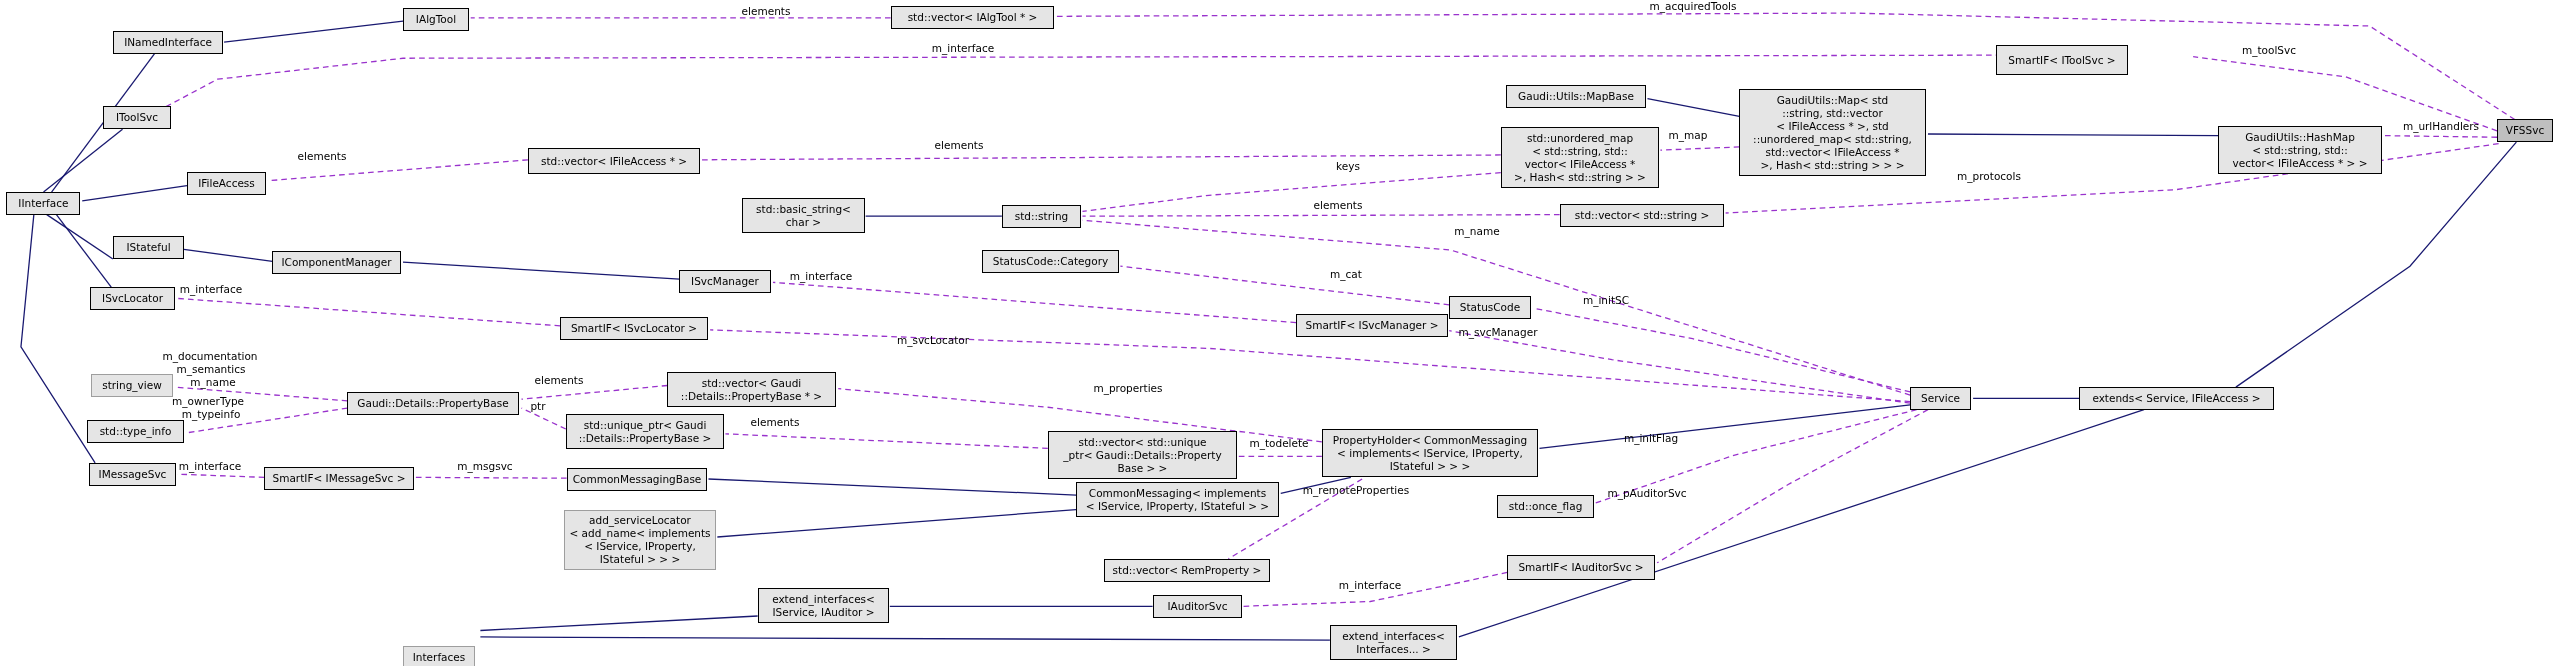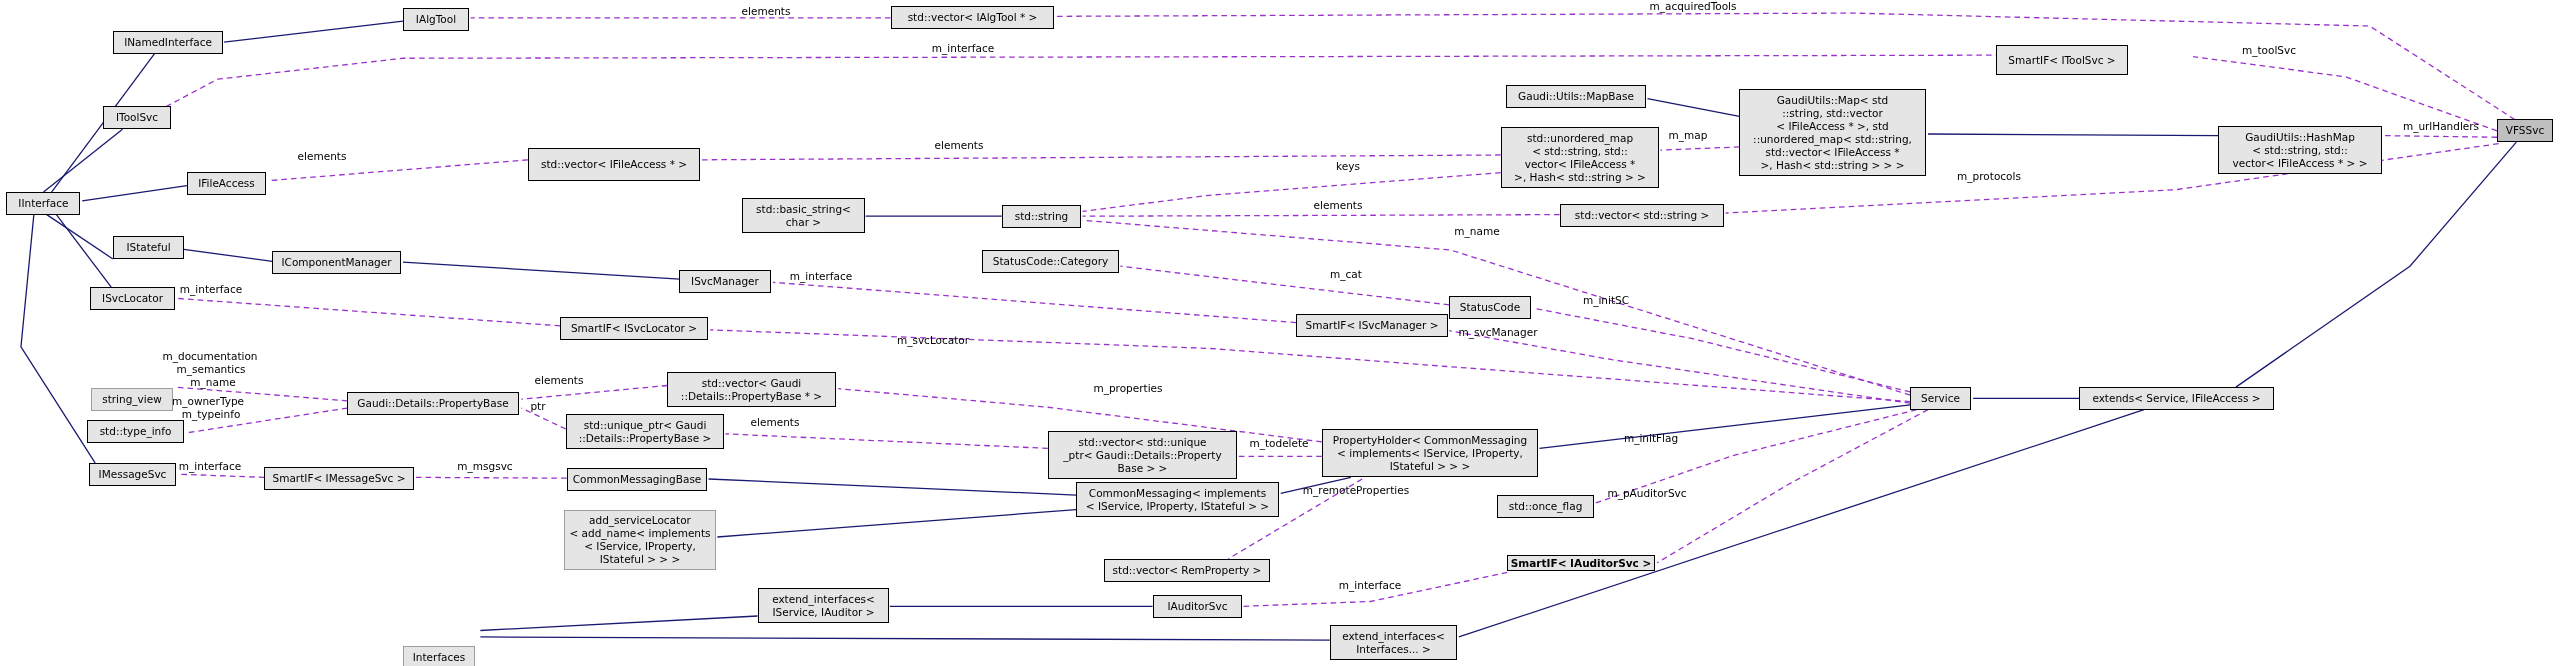--- a/index.html
+++ b/index.html
@@ -122,21 +122,21 @@
     </div>
     <div class="node normal" style="left: 103px; top: 106px; width: 68px; height: 22.6px;">
       <div class="nline">IToolSvc</div>
     </div>
     <div class="node normal" style="left: 6.4px; top: 192px; width: 74px; height: 22.6px;">
       <div class="nline">IInterface</div>
     </div>
     <div class="node normal" style="left: 187px; top: 172px; width: 79px; height: 22.6px;">
       <div class="nline">IFileAccess</div>
     </div>
-    <div class="node normal" style="left: 528px; top: 148px; width: 172px; height: 33px;">
+    <div class="node normal" style="left: 528px; top: 148px; width: 172px; height: 26px;">
       <div class="nline">std::vector&lt; IFileAccess * &gt;</div>
     </div>
     <div class="node normal" style="left: 742px; top: 198px; width: 123px; height: 35px;">
       <div class="nline">std::basic_string&lt;</div>
       <div class="nline">char &gt;</div>
     </div>
     <div class="node normal" style="left: 1002px; top: 205px; width: 79px; height: 22.6px;">
       <div class="nline">std::string</div>
     </div>
     <div class="node normal" style="left: 1560px; top: 204px; width: 164px; height: 22.6px;">
@@ -165,21 +165,21 @@
     </div>
     <div class="node normal" style="left: 1449px; top: 296px; width: 82px; height: 22.6px;">
       <div class="nline">StatusCode</div>
     </div>
     <div class="node normal" style="left: 1910px; top: 387px; width: 61px; height: 22.6px;">
       <div class="nline">Service</div>
     </div>
     <div class="node normal" style="left: 2079px; top: 387px; width: 195px; height: 22.6px;">
       <div class="nline">extends&lt; Service, IFileAccess &gt;</div>
     </div>
-    <div class="node muted" style="left: 91px; top: 374px; width: 82px; height: 22.6px; margin-top: 14px;">
+    <div class="node muted" style="left: 91px; top: 374px; width: 82px; height: 22.6px;">
       <div class="nline">string_view</div>
     </div>
     <div class="node normal" style="left: 347px; top: 392px; width: 172px; height: 22.6px;">
       <div class="nline">Gaudi::Details::PropertyBase</div>
     </div>
     <div class="node normal" style="left: 667px; top: 372px; width: 169px; height: 35px;">
       <div class="nline">std::vector&lt; Gaudi</div>
       <div class="nline">::Details::PropertyBase * &gt;</div>
     </div>
     <div class="node normal" style="left: 87px; top: 420px; width: 97px; height: 22.6px;">
@@ -217,21 +217,21 @@
     </div>
     <div class="node muted" style="left: 564px; top: 510px; width: 152px; height: 60px;">
       <div class="nline">add_serviceLocator</div>
       <div class="nline">&lt; add_name&lt; implements</div>
       <div class="nline">&lt; IService, IProperty,</div>
       <div class="nline">IStateful &gt; &gt; &gt;</div>
     </div>
     <div class="node normal" style="left: 1104px; top: 559px; width: 166px; height: 22.6px;">
       <div class="nline">std::vector&lt; RemProperty &gt;</div>
     </div>
-    <div class="node normal" style="left: 1507px; top: 555px; width: 148px; height: 16px; font-weight: bold;">
+    <div class="node normal" style="left: 1507px; top: 555px; width: 148px; height: 25px;">
       <div class="nline">SmartIF&lt; IAuditorSvc &gt;</div>
     </div>
     <div class="node normal" style="left: 758px; top: 588px; width: 131px; height: 35px;">
       <div class="nline">extend_interfaces&lt;</div>
       <div class="nline">IService, IAuditor &gt;</div>
     </div>
     <div class="node normal" style="left: 1153px; top: 595px; width: 89px; height: 22.6px;">
       <div class="nline">IAuditorSvc</div>
     </div>
     <div class="node muted" style="left: 403px; top: 622px; width: 72px; height: 22.6px; margin-top: 24px;">

